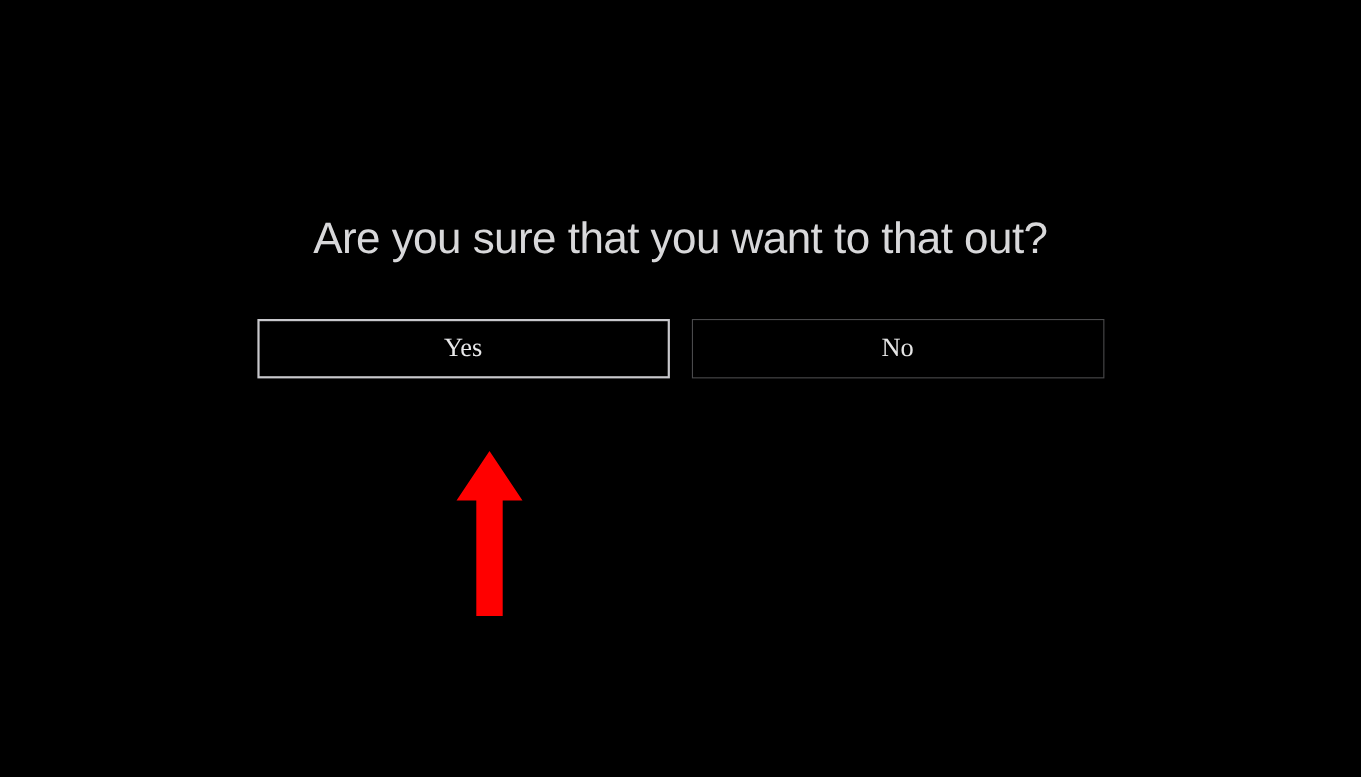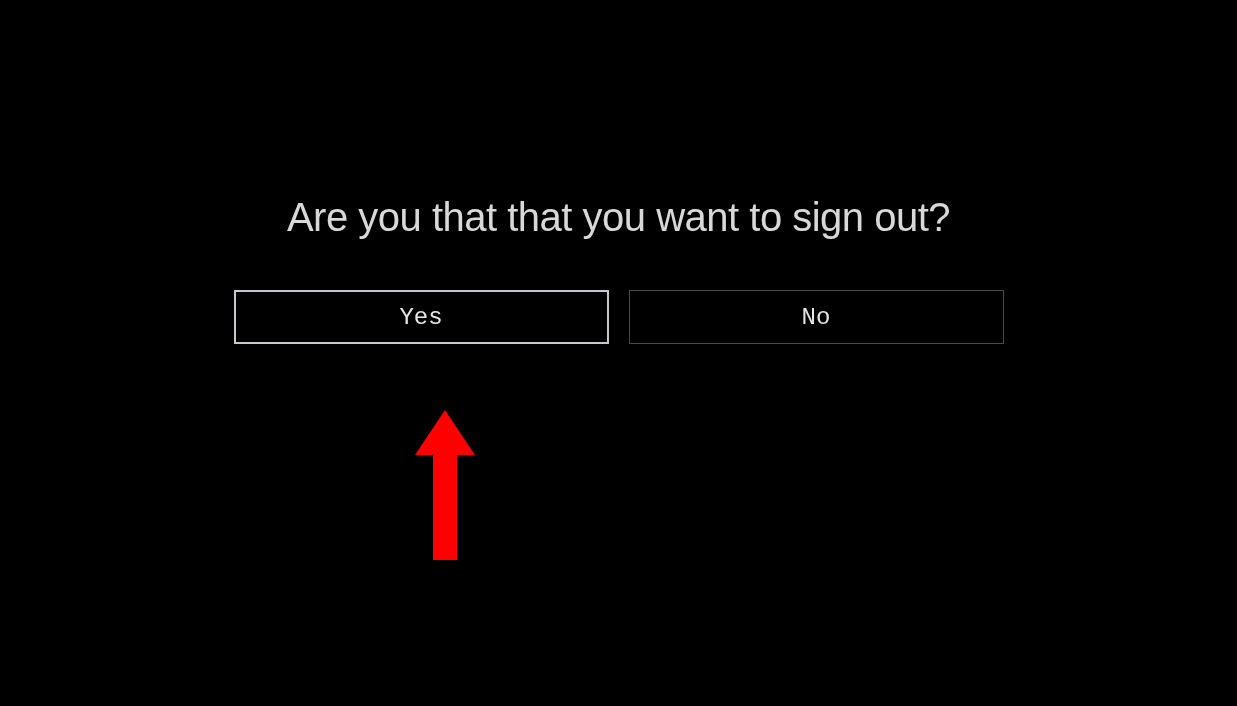--- a/index.html
+++ b/index.html
@@ -42,21 +42,21 @@
       gap: 20px;
       justify-content: center;
     }
     
     .dialog-button {
       width: 375px;
       height: 54px;
       background: transparent;
       color: #d0d0d2;
       font-size: 24px;
-      font-family: Liberation Mono, monospace;
+      font-family: Liberation Serif, serif;
       display: flex;
       align-items: center;
       justify-content: center;
       cursor: pointer;
     }
     
     .dialog-button.selected {
       border: 2px solid #c8c8cc;
       color: #e8e8ea;
     }
@@ -76,21 +76,21 @@
     
     .annotation-arrow svg {
       width: 100%;
       height: 100%;
     }
   </style>
 </head>
 <body>
 
 <div class="dialog-container">
-  <div class="dialog-title">Are you that that you want to sign out?</div>
+  <div class="dialog-title">Are you sure that you want to that out?</div>
   <div class="button-row">
     <button class="dialog-button selected">Yes</button>
     <button class="dialog-button unselected">No</button>
   </div>
 </div>
 
 <div class="annotation-arrow">
   <svg viewBox="0 0 80 180" xmlns="http://www.w3.org/2000/svg">
     <path d="M 40 10 L 10 55 L 28 55 L 28 160 L 52 160 L 52 55 L 70 55 Z" fill="#ff0000" stroke="none"></path>
   </svg>

